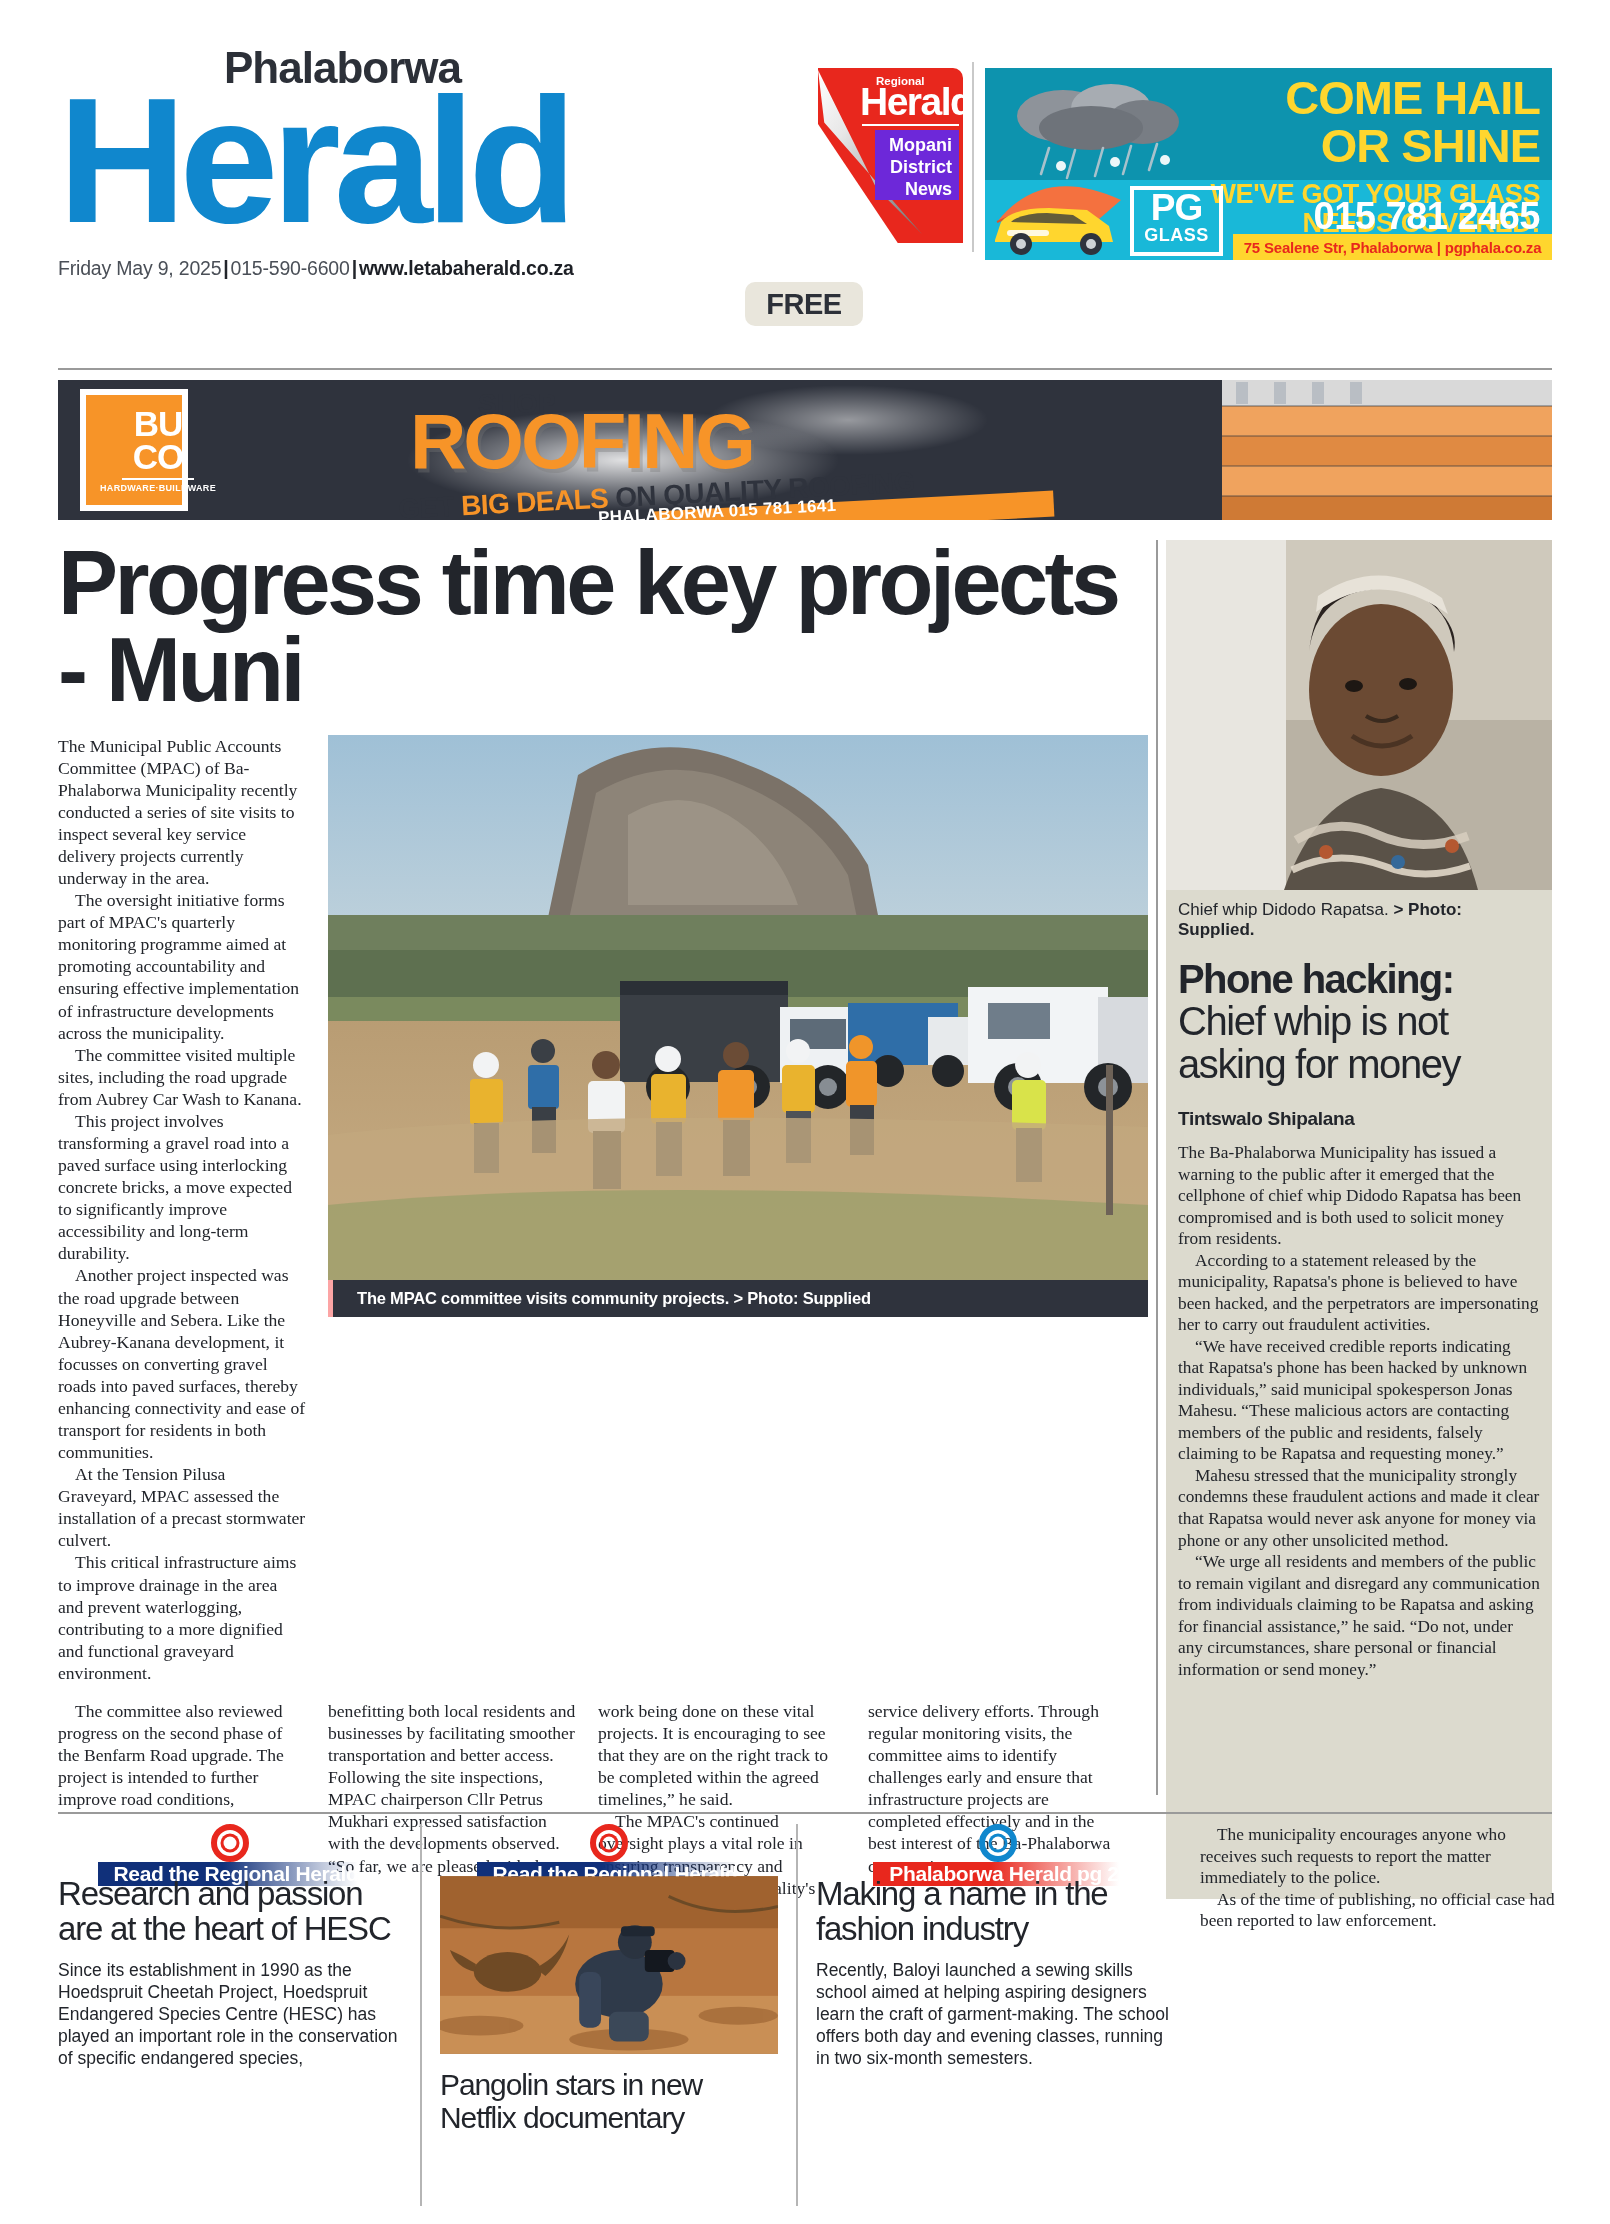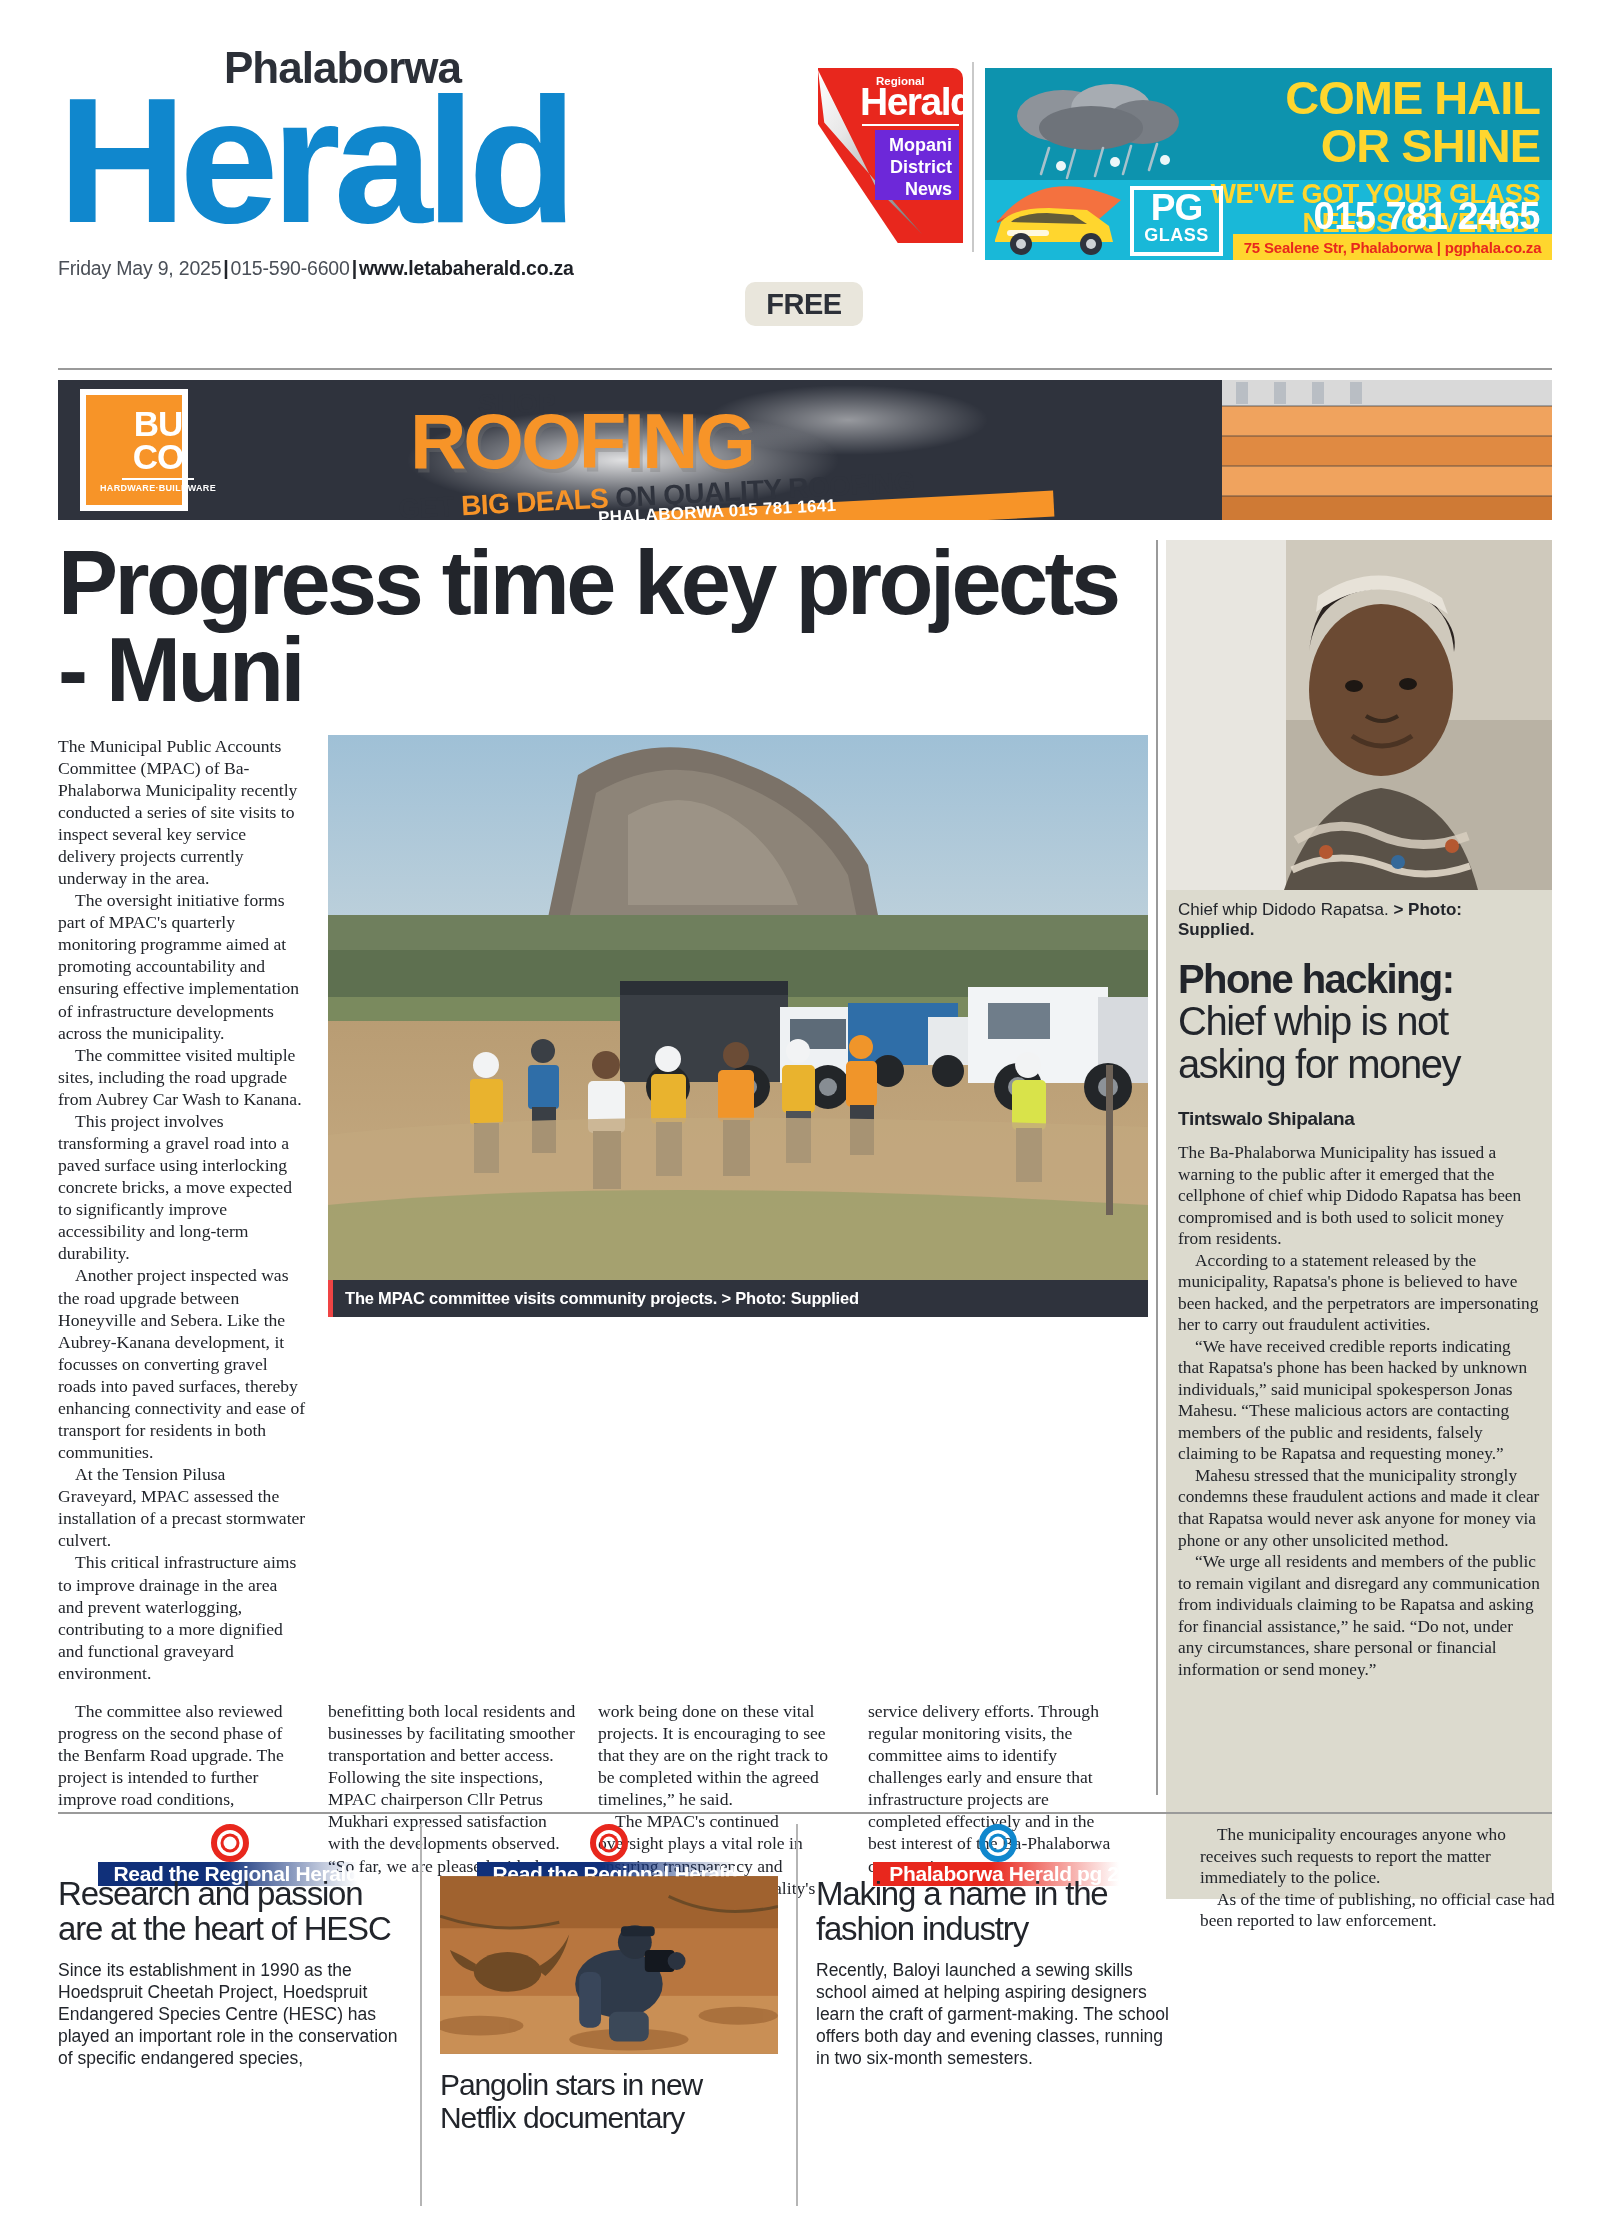--- a/index.html
+++ b/index.html
@@ -175,22 +175,22 @@
   .bodytext p { text-indent: 17px; }
   .bodytext p.first { text-indent: 0; }
 
   .photo-wrap { width: 820px; }
   .photo {
     width: 820px; height: 545px; position: relative; overflow: hidden;
     background: linear-gradient(#8fb4cf, #b6cbd8);
   }
   .photo-cap {
     background: #2f333d; color: #fff; font-size: 16.5px; font-weight: 700;
-    padding: 9px 12px; letter-spacing: -0.2px;
-    border-left: 5px solid #ef4444;
+    padding: 9px 24px; letter-spacing: -0.2px;
+    border-left: 5px solid #fca5a5;
   }
 
   .article-bottom { display: flex; gap: 22px; margin-top: 16px; }
   .article-bottom .bcol { width: 248px; }
 
   
   .rphoto { width: 386px; height: 350px; overflow: hidden; position: relative;
     background: linear-gradient(#3a3c42,#55575d); }
   .rcap {
     font-size: 17px; line-height: 1.2; padding: 10px 12px 0; color: #22252b;

